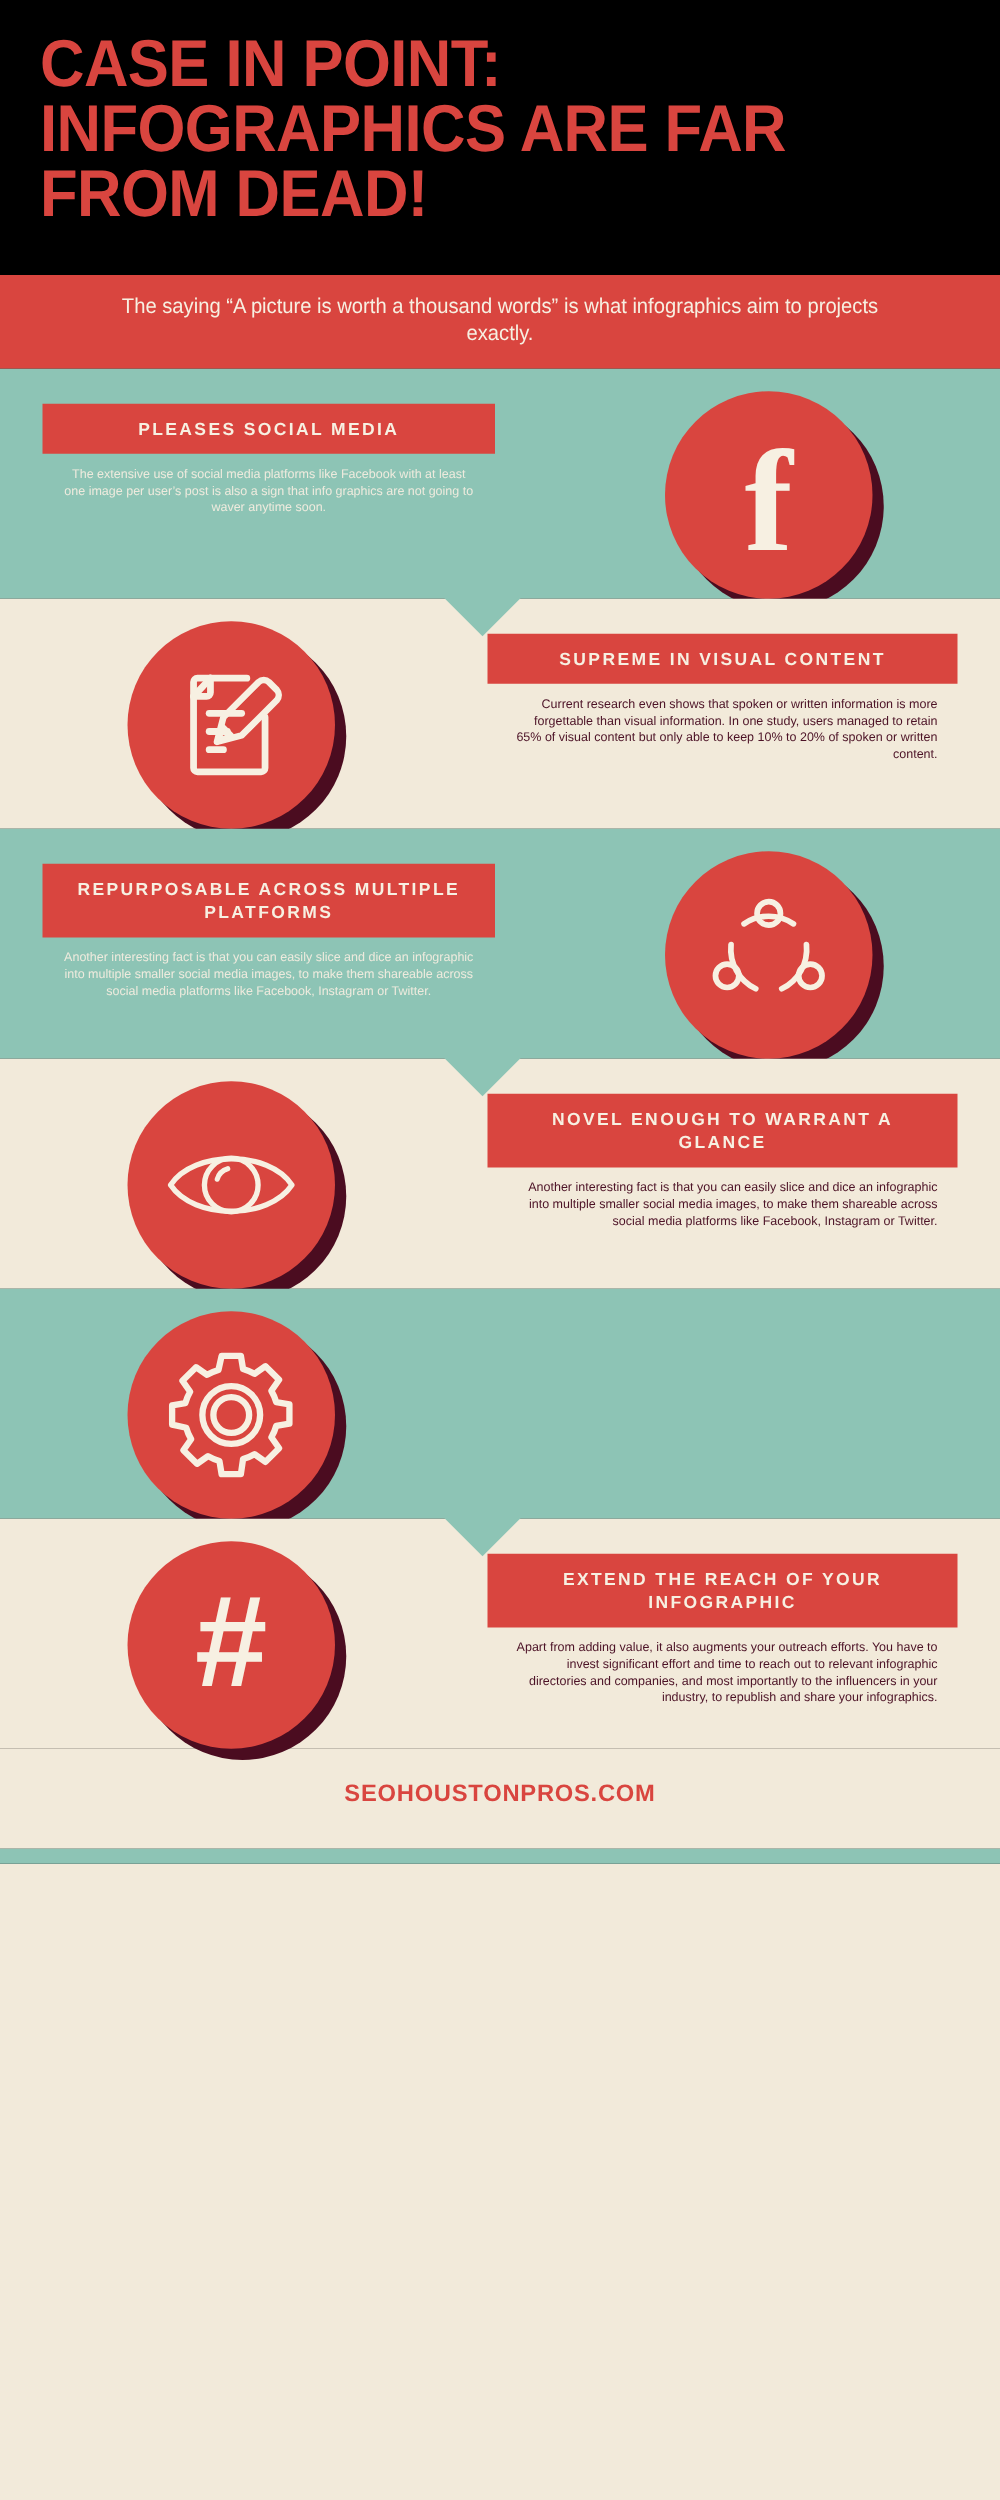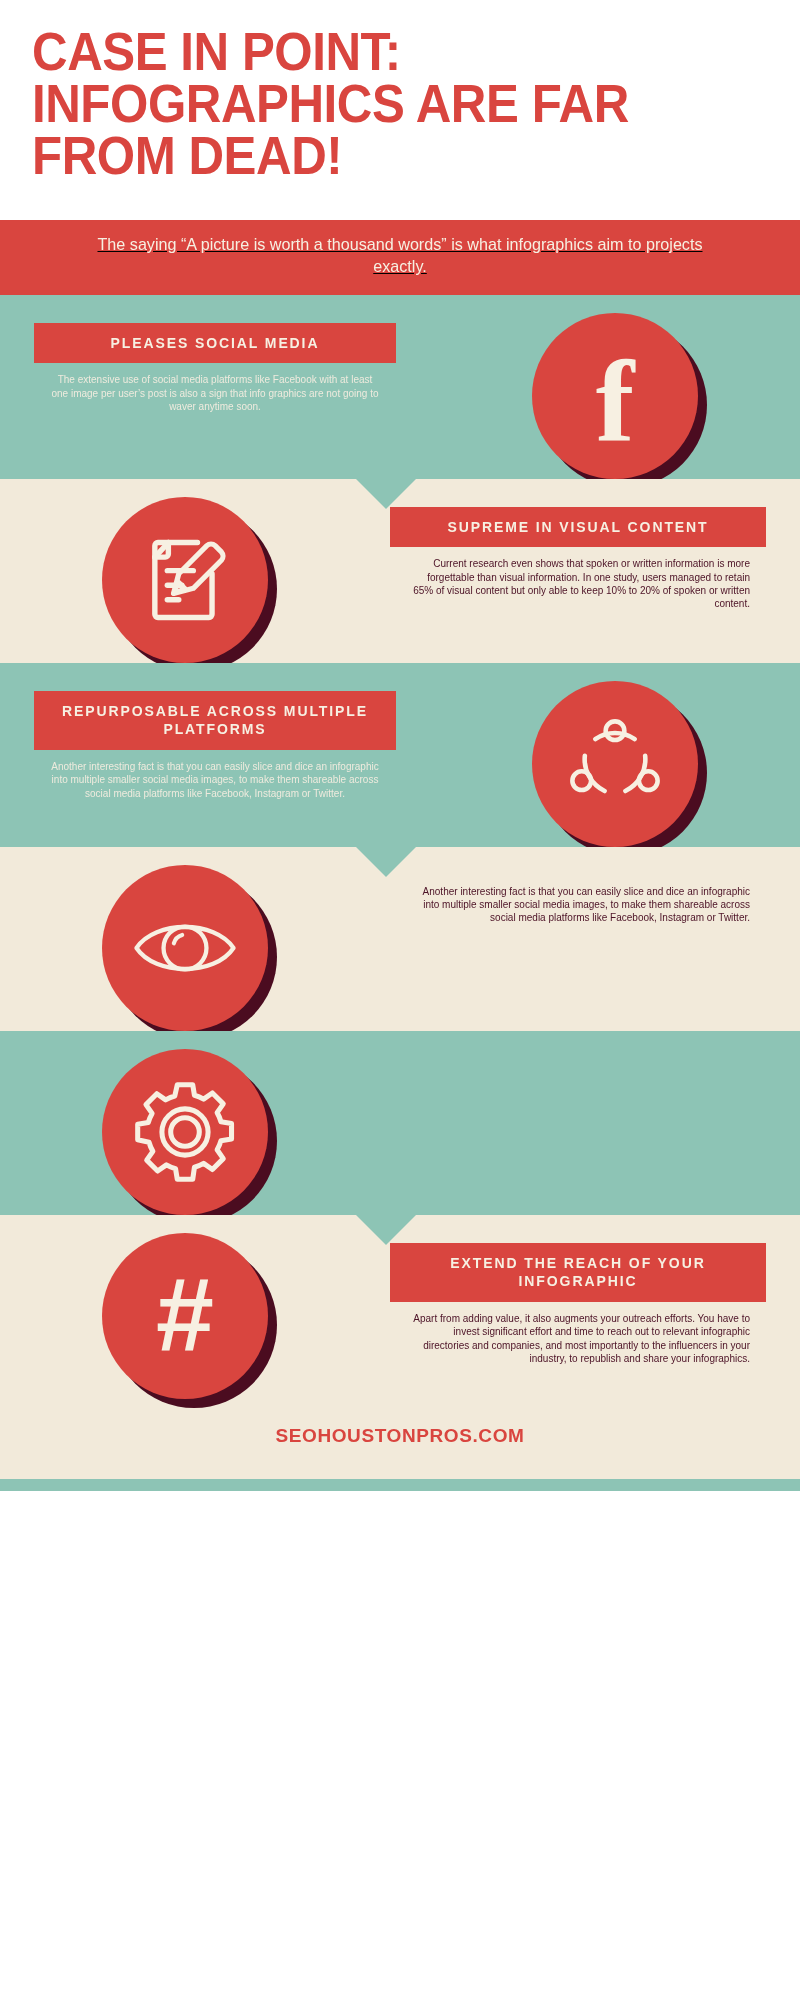--- a/index.html
+++ b/index.html
@@ -3,41 +3,40 @@
 <meta charset="utf-8">
 <style>
   *{box-sizing:border-box;margin:0;padding:0;}
   html,body{width:800px;}
   body{
     width:800px;height:2000px;
     background:#F2EADA;
     font-family:"Liberation Sans", sans-serif;
     overflow:hidden;
   }
-  .page{position:relative;width:800px;height:2000px;background:#ffffff;}
+  .page{position:relative;width:800px;height:1491px;background:#000000;}
 
   
   .header{padding:26px 32px 18px 32px;}
   .title{
     color:#D9453F;
     font-family:"Liberation Sans", sans-serif;
     font-weight:bold;
     font-size:53px;
     line-height:0.98;
     letter-spacing:-0.5px;
     text-transform:uppercase;
     transform:scaleX(0.93);
     transform-origin:left top;
     white-space:pre-line;
   }
   .subtitle-bar{
     background:#D9453F;
     padding:14px 60px 16px 60px;
     margin-top:20px;
-    text-decoration:underline;
   }
   .subtitle-text{
     color:#F7F0E2;
     font-size:17px;
     line-height:1.32;
     text-align:center;
     transform:scaleX(0.95);
   }
 
   
@@ -209,20 +208,21 @@
           </div>
         </div>
       </div>
     </div>
     <div class="notch"></div>
   </div>
 
   <div class="section sec-cream">
     <div class="row rev">
       <div class="textcol right">
+        <div class="label">NOVEL ENOUGH TO WARRANT A GLANCE</div>
         <div class="body">Another interesting fact is that you can easily slice and dice an infographic into multiple smaller social media images, to make them shareable across social media platforms like Facebook, Instagram or Twitter.</div>
       </div>
       <div class="iconcol">
         <div class="circle-wrap">
           <div class="circle-shadow"></div>
           <div class="circle">
             <svg width="112" height="112" viewBox="0 0 120 120" fill="none" stroke="#F7F0E2" stroke-width="4.6" stroke-linecap="round" stroke-linejoin="round">
               <path d="M8 60 C28 30 92 30 112 60 C92 90 28 90 8 60 Z"></path>
               <circle cx="60" cy="60" r="23"></circle>
               <path d="M48 55 a13 13 0 0 1 9 -9" stroke-width="4.4"></path>

